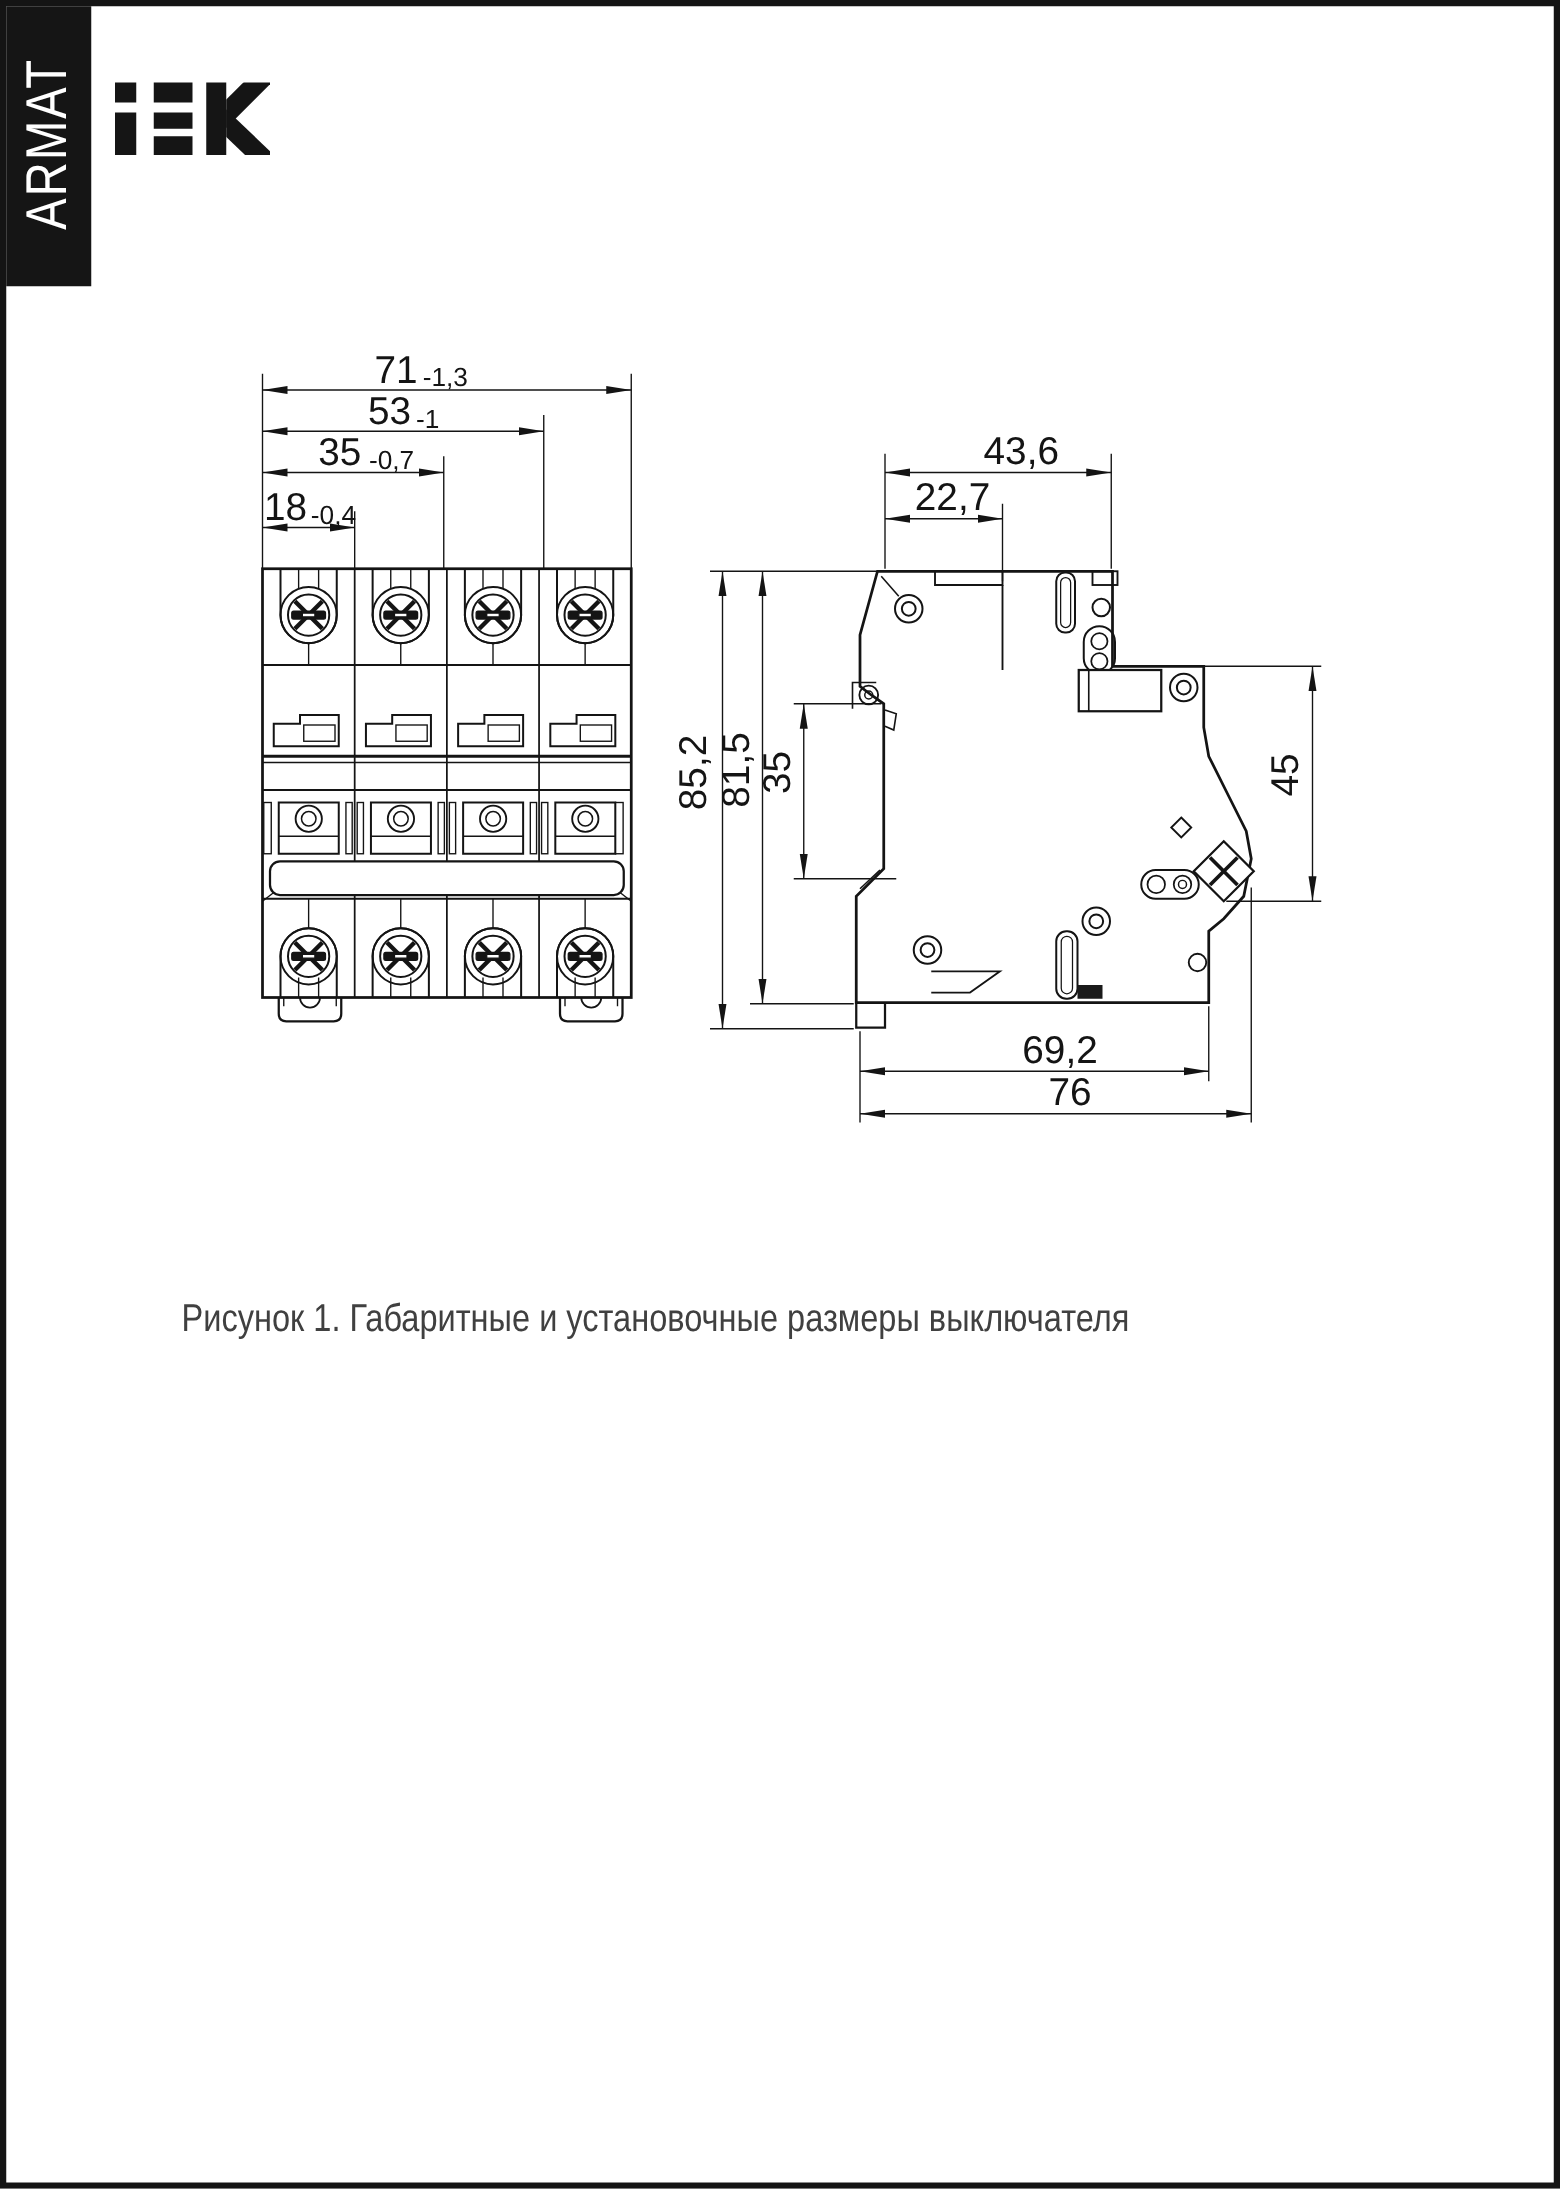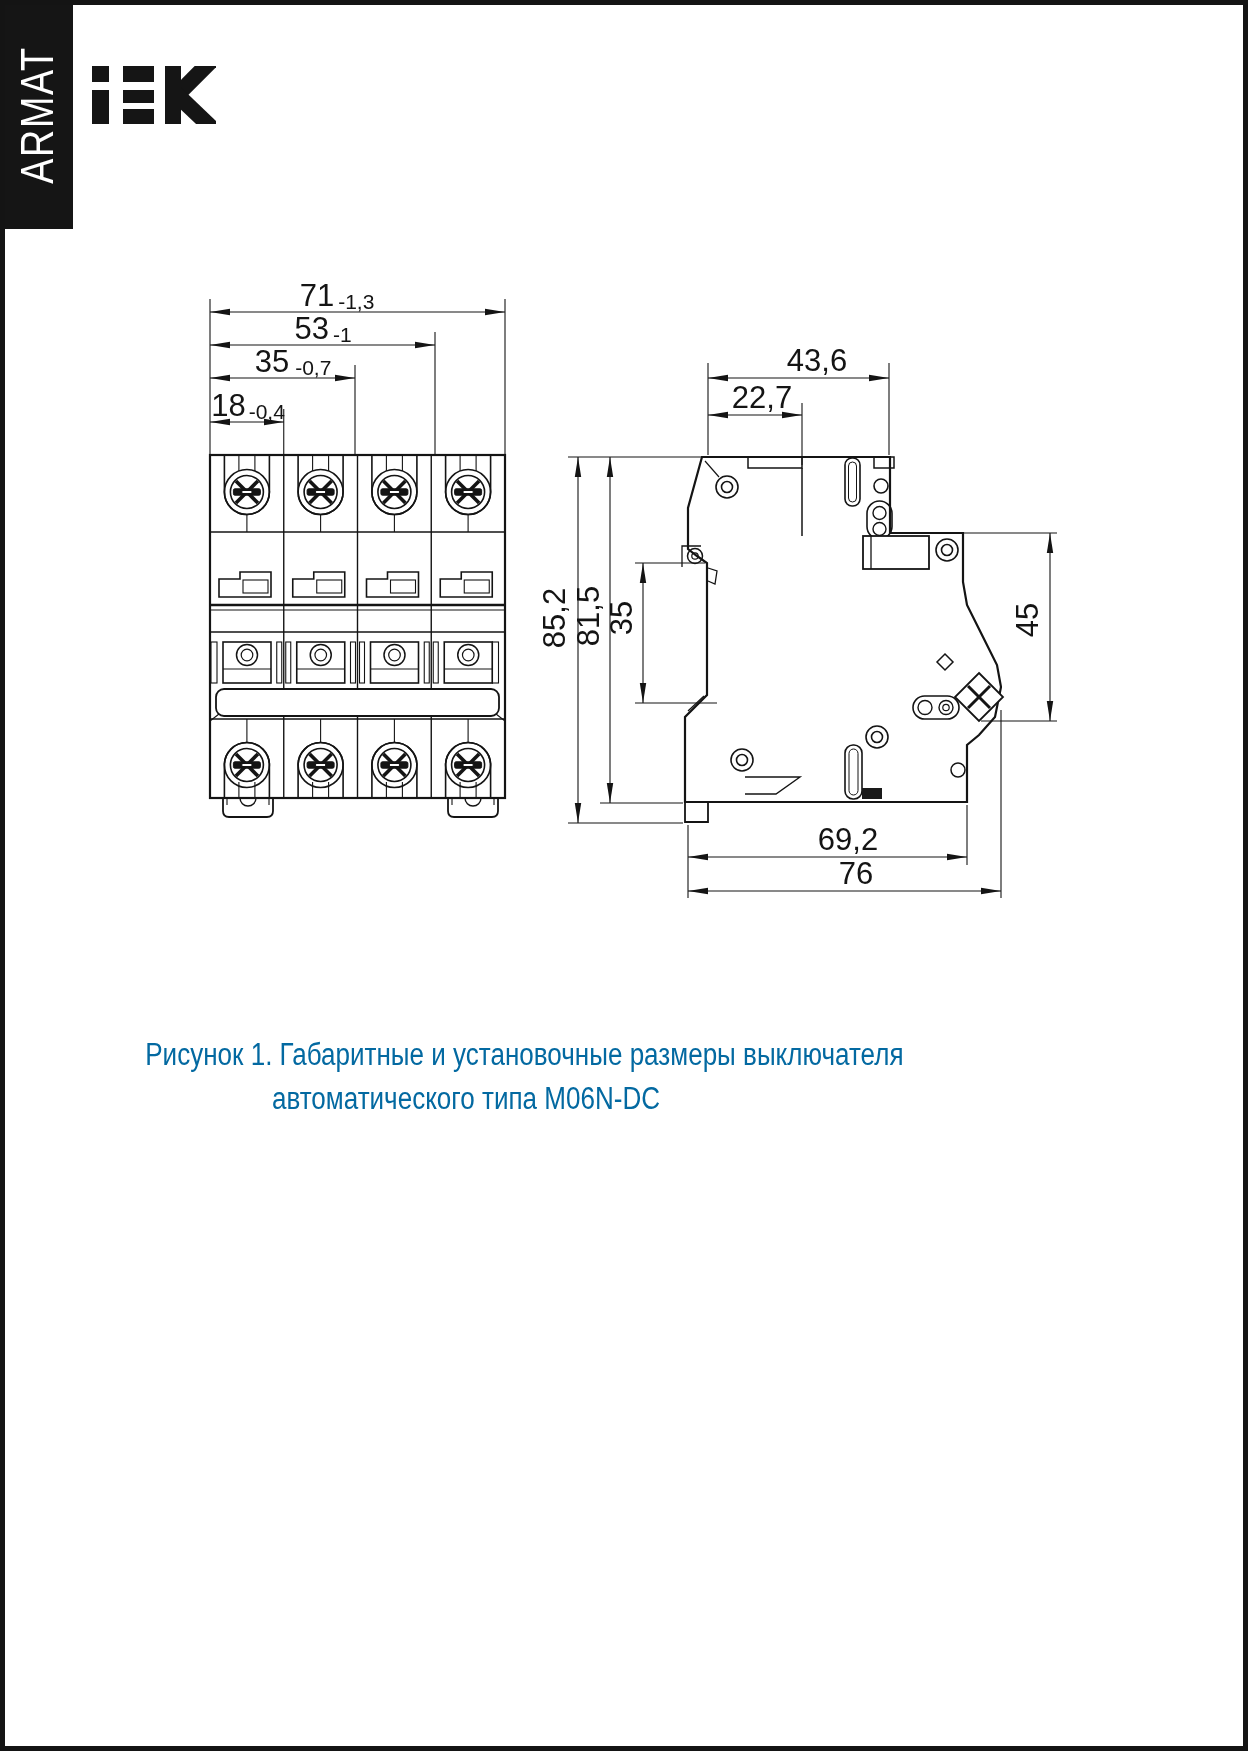--- a/index.html
+++ b/index.html
@@ -12,21 +12,21 @@
     position:absolute;left:-5px;top:-5px;width:73px;height:229px;background:#151515;
   }
   .banner span{
     position:absolute;left:50%;top:50%;
     transform:translate(-50%,-50%) rotate(-90deg) scaleX(0.82);
     color:#ffffff;font-size:46px;letter-spacing:2px;white-space:nowrap;
   }
   .drawing{position:absolute;left:0;top:0;}
   .caption{
     position:absolute;left:68px;top:1028px;width:786px;
-    text-align:center;font-size:31px;line-height:44px;color:#0369a1;
+    text-align:center;font-size:31px;line-height:44px;color:#404040;
   }
   .caption .cline{display:inline-block;transform:scaleX(0.84);transform-origin:50% 50%;white-space:nowrap;}
   svg text{font-family:"Liberation Sans", sans-serif;fill:#141414;}
 </style>
 </head>
 <body>
 
 <div class="page">
 
   <div class="banner">
@@ -272,16 +272,15 @@
       <text transform="translate(594,611) rotate(-90)">81,5</text>
       <text transform="translate(627,613) rotate(-90)">35</text>
       <text transform="translate(1033,615) rotate(-90)">45</text>
       <text x="843" y="845">69,2</text>
       <text x="851" y="879">76</text>
     </g>
   </svg>
 
   <div class="caption">
     <div><span class="cline">Рисунок 1. Габаритные и установочные размеры выключателя</span></div>
-    <div><span class="cline">автоматического типа M06N-DC</span></div>
   </div>
 
 </div>
 
 </body></html>

